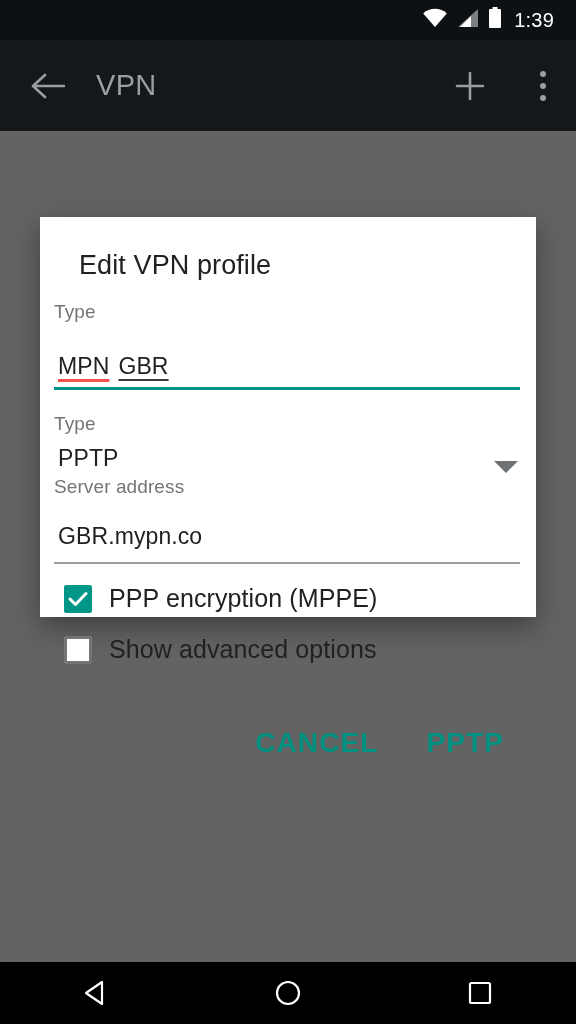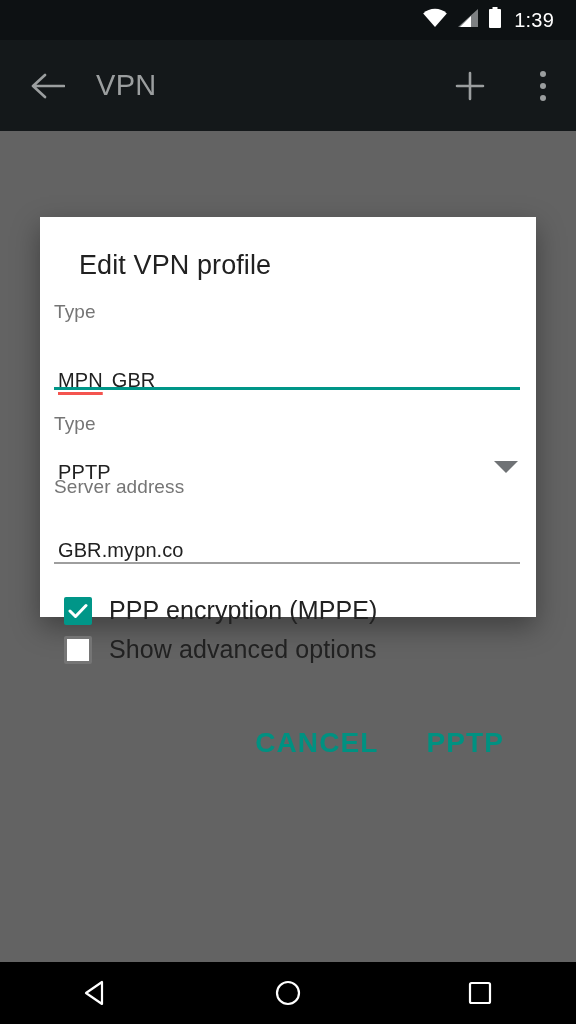--- a/index.html
+++ b/index.html
@@ -56,48 +56,48 @@
     position:absolute; left:39px; top:33px;
     font-size:27px; color:#212121; font-weight:400; letter-spacing:0.1px;
   }
 
   .field-label {
     position:absolute; left:14px;
     font-size:19px; color:#757575; letter-spacing:0.1px;
   }
   .field-value {
     position:absolute; left:18px;
-    font-size:20px; color:#212121; letter-spacing:0.1px;margin-top:16px;
+    font-size:23px; color:#212121; letter-spacing:0.1px;
   }
   .field-underline { position:absolute; left:14px; width:466px; }
 
   #label-name { top:84px; }
   #value-name { top:136px; display:flex; align-items:baseline; gap:9px; }
   .spell-error {
     text-decoration:underline; text-decoration-color:#f4544f;
     text-decoration-thickness:3px; text-underline-offset:5px;
   }
   .composing {
-    text-decoration-color:#3b3b3b;
+    text-decoration:underline; text-decoration-color:#3b3b3b;
     text-decoration-thickness:2px; text-underline-offset:5px;
   }
   #underline-name { top:170px; height:3px; background:#009688; }
 
   #label-type { top:196px; }
   #value-type { top:228px;text-align:right; }
   #type-arrow { position:absolute; right:17px; top:243px; }
 
   #label-server { top:259px; }
   #value-server { top:306px; }
   #underline-server { top:345px; height:2px; background:#9e9e9e; }
 
   .check-row {
     position:absolute; left:24px; display:flex; align-items:center; gap:17px;
   }
-  #row-mppe { top:379px;align-items:flex-end; }
+  #row-mppe { top:367px;align-items:flex-end; }
   #row-advanced { top:418px; }
   .checkbox {
     width:28px; height:28px; flex:none;
     display:flex; align-items:center; justify-content:center;
   }
   .checkbox.checked { background:#009688; border-radius:2px; }
   .checkbox.unchecked { background:#ffffff; border:3px solid #757575; border-radius:2px; }
   .check-label { font-size:25px; color:#212121; letter-spacing:0.1px; }
 
   #dialog-actions {

